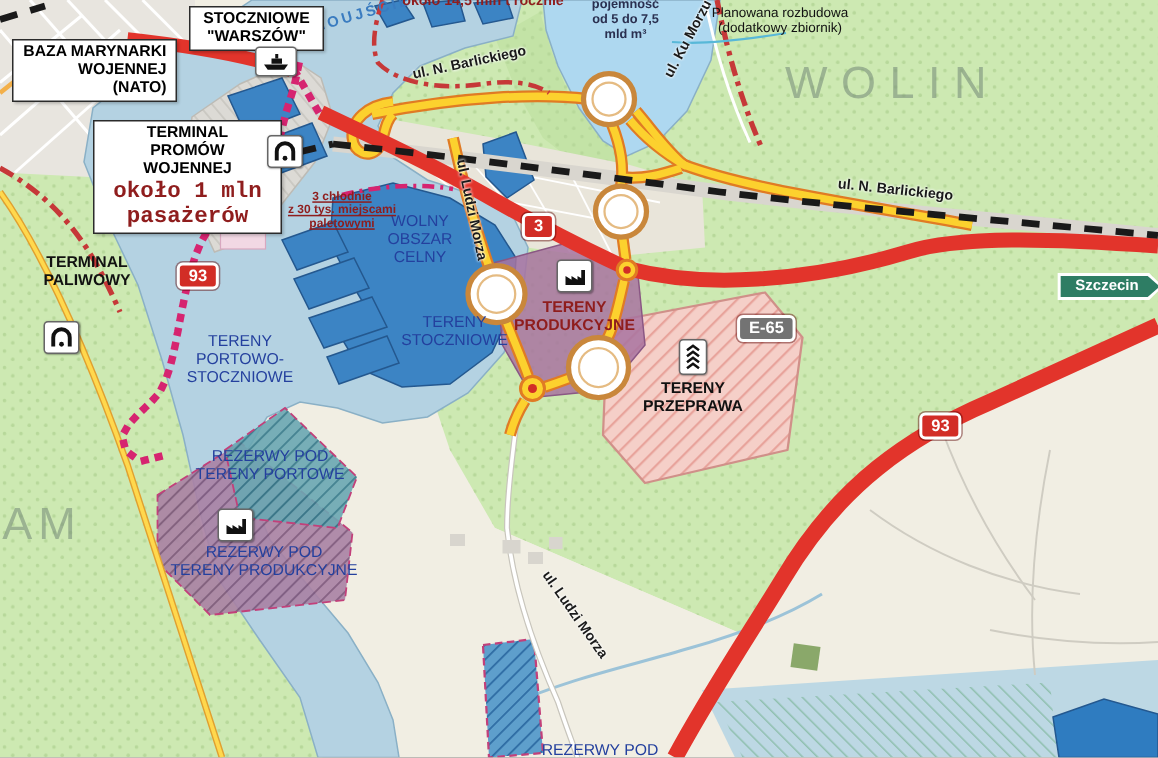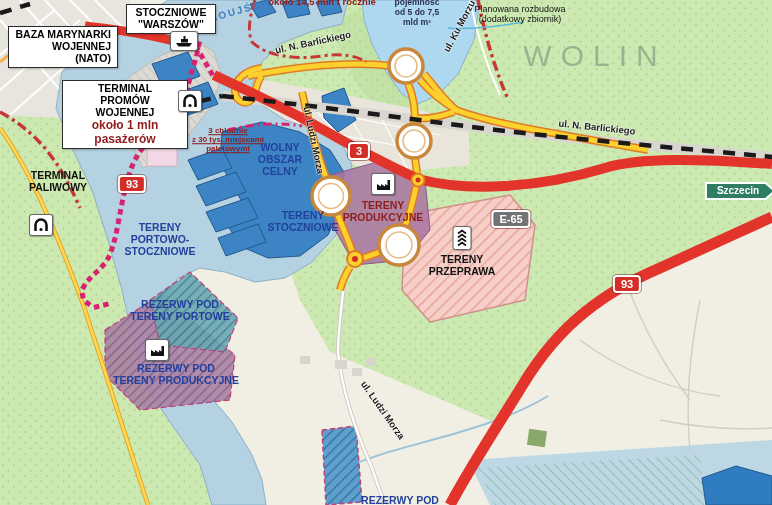--- a/index.html
+++ b/index.html
@@ -1,20 +1,20 @@
 <!DOCTYPE html>
 <html><head>
 <meta charset="utf-8">
 <style>
   html,body{margin:0;padding:0;background:#888;}
   #stage{position:relative;width:772px;height:505px;overflow:hidden;background:#f1eee3;
          font-family:"Liberation Sans", sans-serif; -webkit-font-smoothing:antialiased;}
   #basemap{position:absolute;left:0;top:0;}
   .lbl{position:absolute;transform:translate(-50%,-50%);text-align:center;white-space:nowrap;line-height:1.12;}
-  .navy{color:#24409e;font-weight:bold;font-size:10.5px;}
+  .navy{color:#24409e;font-weight:normal;font-size:10.5px;}
   .blk{color:#111;font-weight:bold;font-size:10.5px;}
   .dred{color:#8f1d1d;font-weight:bold;}
   .note{font-size:8.5px;line-height:1.15;}
   .box{position:absolute;background:#fff;border:1px solid #2b2b2b;padding:2px 6px;text-align:center;
        color:#000;font-weight:bold;font-size:10.5px;line-height:1.14;box-shadow:1px 1px 2px rgba(0,0,0,.25);}
   .street{position:absolute;color:#1a1a1a;font-size:9.5px;font-weight:bold;white-space:nowrap;
           text-shadow:0 0 2px #fff,0 0 2px #fff;}
   .shield{position:absolute;transform:translate(-50%,-50%);background:#d22d26;color:#fff;font-weight:bold;
           font-size:11px;padding:0px 6px;border:2px solid #fff;border-radius:4px;
           box-shadow:0 0 0 1px rgba(90,0,0,.45);line-height:14px;}
@@ -243,36 +243,37 @@
     <path stroke="#d62470" stroke-width="5" stroke-dasharray="0.5 9" stroke-linecap="square" d="M 197,48 L 212,74"></path>
     <path stroke="#c63838" stroke-width="3.5" stroke-dasharray="10 4 3 4" d="M 478,0 C 482,20 488,45 496,68 C 500,80 504,90 508,99"></path>
     <path stroke="#c63838" stroke-width="3.5" stroke-dasharray="10 4 3 4" d="M 0,112 C 22,124 40,140 54,160 C 64,174 72,190 80,208"></path>
     <path stroke="#c63838" stroke-width="3" stroke-dasharray="10 4 3 4" d="M 255,0 C 250,16 247,30 252,42 C 266,56 295,60 322,56 C 342,53 358,56 366,62"></path>
     <path stroke="#d62470" stroke-width="3" stroke-dasharray="8 4 2 4" d="M 228,130 C 252,124 278,122 302,126"></path>
     <path stroke="#58b8d8" stroke-width="1.5" d="M 448,28 C 470,30 500,26 524,22"></path>
   </g>
 </svg>
 
 <div class="bigname" style="left:595px;top:56px;">WOLIN</div>
+<div class="bigname" style="left:28px;top:350px;letter-spacing:4px;">AM</div>
 <div class="lbl" style="left:230px;top:13px;transform:translate(-50%,-50%) rotate(-16deg);color:#3a7cc0;font-weight:bold;font-size:10px;letter-spacing:2px;">ŚWINOUJŚCIE</div>
 
 <div class="box" style="left:8px;top:26px;width:96px;text-align:right;">
   <div>BAZA MARYNARKI</div>
   <div>WOJENNEJ</div>
   <div>(NATO)</div>
 </div>
 <div class="box" style="left:126px;top:4px;width:76px;">
   <div>STOCZNIOWE</div>
   <div>"WARSZÓW"</div>
 </div>
 <div class="box" style="left:62px;top:80px;width:112px;">
   <div>TERMINAL</div>
   <div>PROMÓW</div>
   <div>WOJENNEJ</div>
-  <div class="dred" style="font-size:12px;">około 1 mln pasażerów</div>
+  <div class="dred" style="font-size:15px;font-family:Liberation Mono, monospace;">około 1 mln pasażerów</div>
 </div>
 
 <div class="lbl blk" style="left:58px;top:182px;">
   <div>TERMINAL</div>
   <div>PALIWOWY</div>
 </div>
 <div class="lbl navy" style="left:160px;top:240px;">
   <div>TERENY</div>
   <div>PORTOWO-</div>
   <div>STOCZNIOWE</div>

